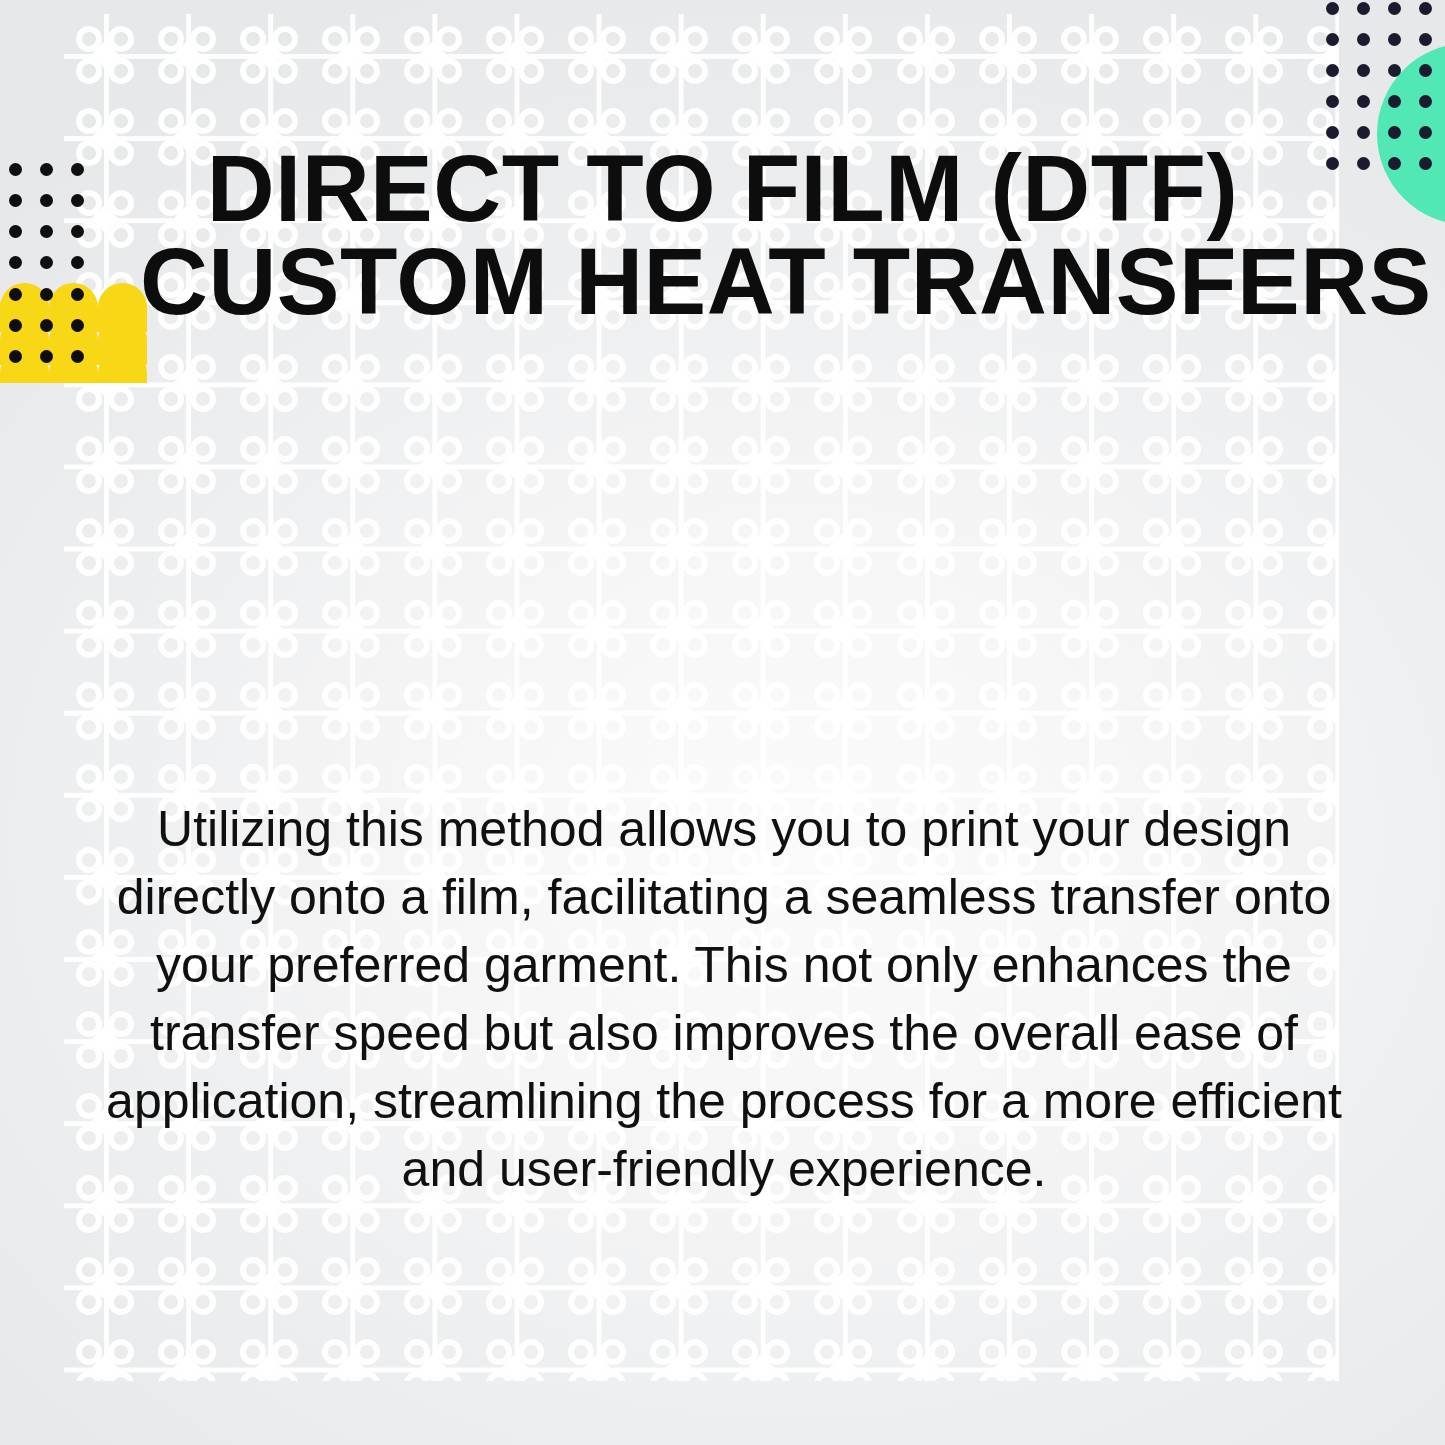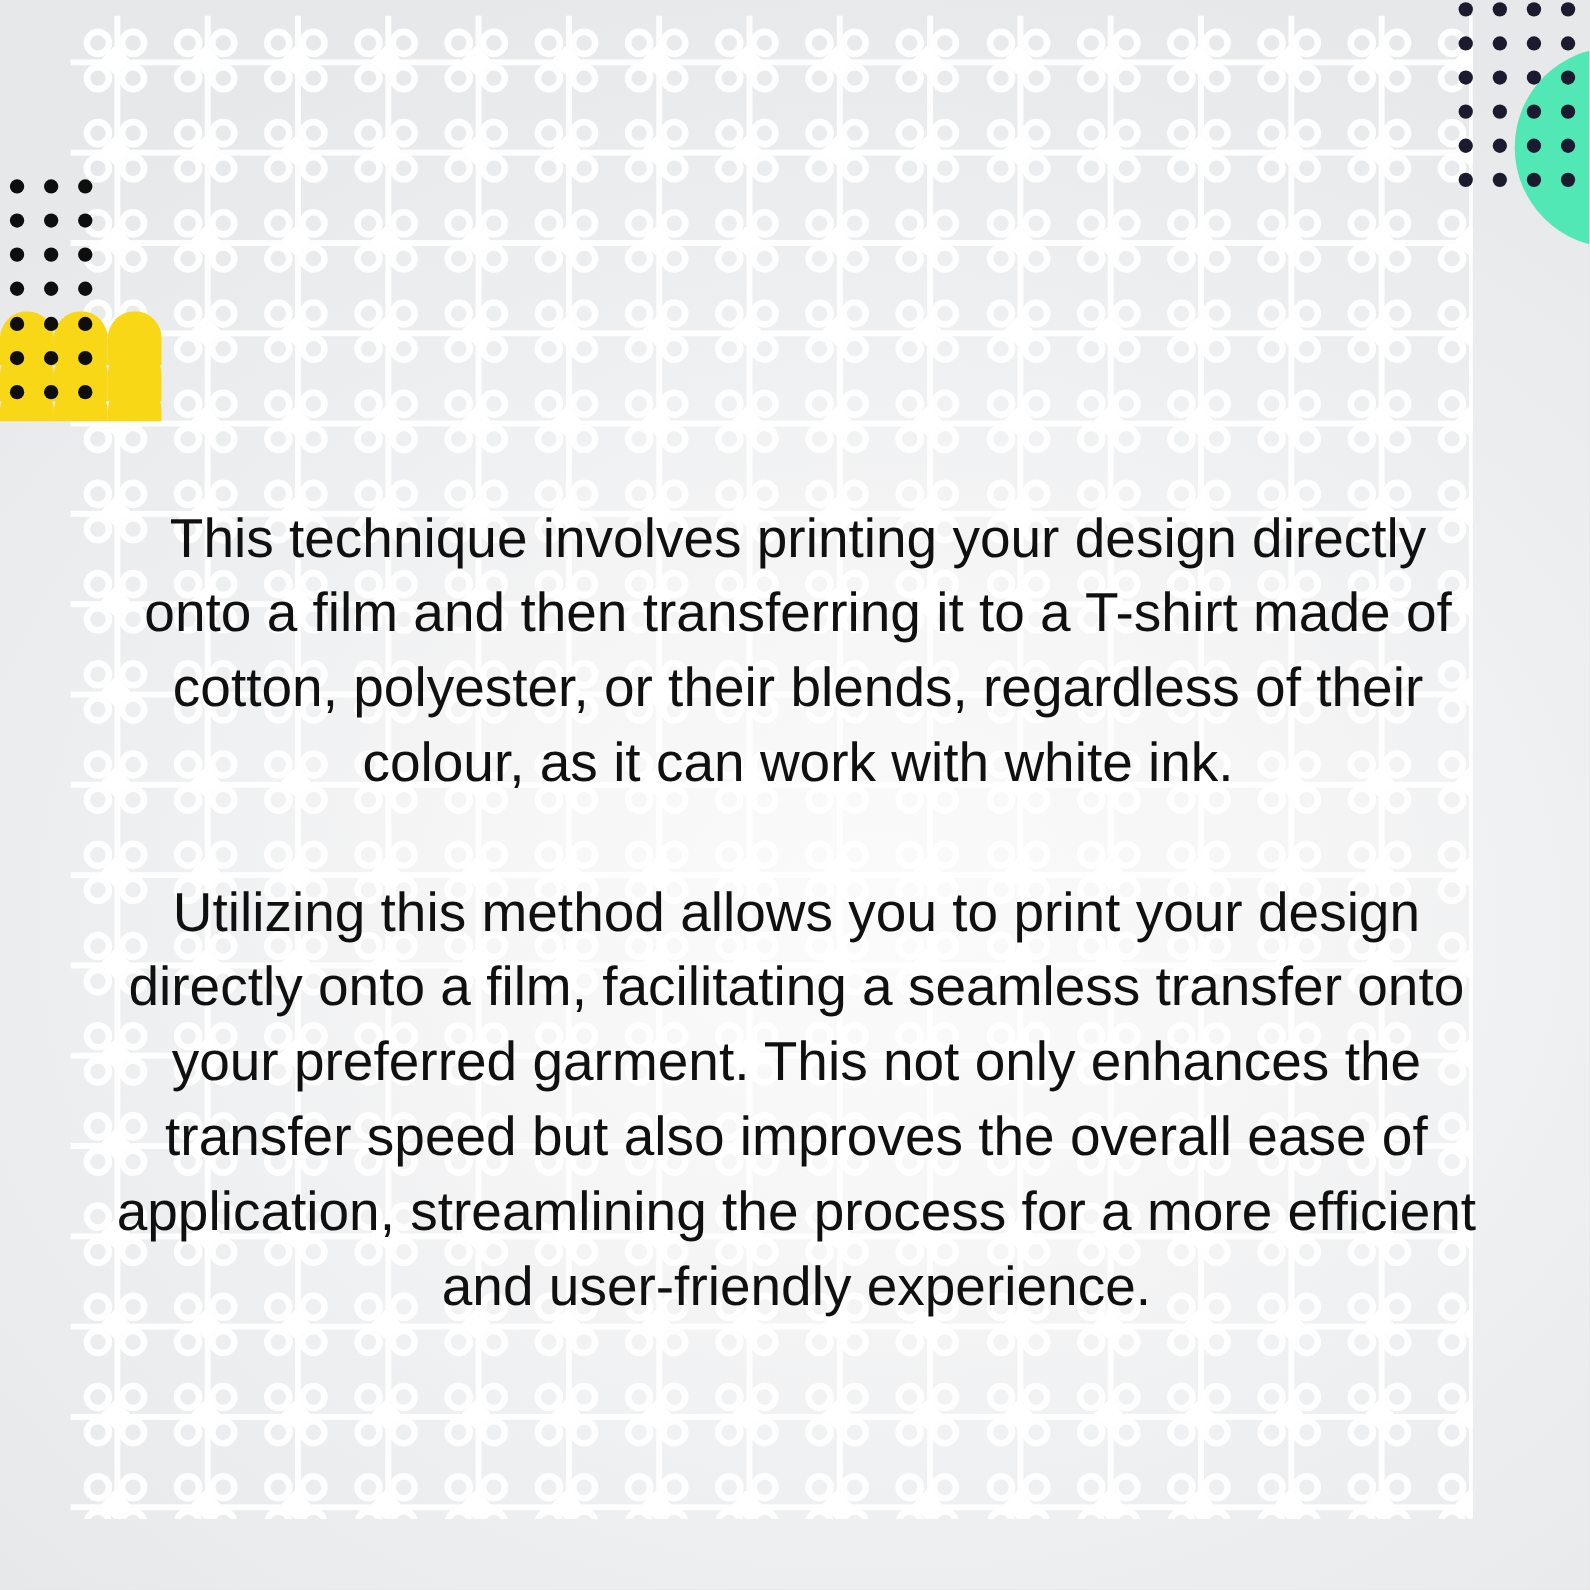--- a/index.html
+++ b/index.html
@@ -1563,18 +1563,21 @@
       <div class="dot dot-black" style="left: 0px; top: 34px;"></div>
       <div class="dot dot-black" style="left: 31px; top: 34px;"></div>
       <div class="dot dot-black" style="left: 62px; top: 34px;"></div>
       <div class="dot dot-black" style="left: 0px; top: 65px;"></div>
       <div class="dot dot-black" style="left: 31px; top: 65px;"></div>
       <div class="dot dot-black" style="left: 62px; top: 65px;"></div>
     </div>
 
   <div class="content">
 
-
-    <p class="para" id="para-1">This technique involves printing your design directly onto a film and then transferring it to a T-shirt made of cotton, polyester, or their blends, regardless of their colour, as it can work with white ink.</p>
+    <h1 class="headline">
+      <span class="hl-line">DIRECT TO FILM (DTF)</span>
+      <span class="hl-line">CUSTOM HEAT TRANSFERS</span>
+    </h1>
+
     <p class="para" id="para-2">Utilizing this method allows you to print your design directly onto a film, facilitating a seamless transfer onto your preferred garment. This not only enhances the transfer speed but also improves the overall ease of application, streamlining the process for a more efficient and user-friendly experience.</p>
 
   </div>
 </div>
 
 </body></html>

